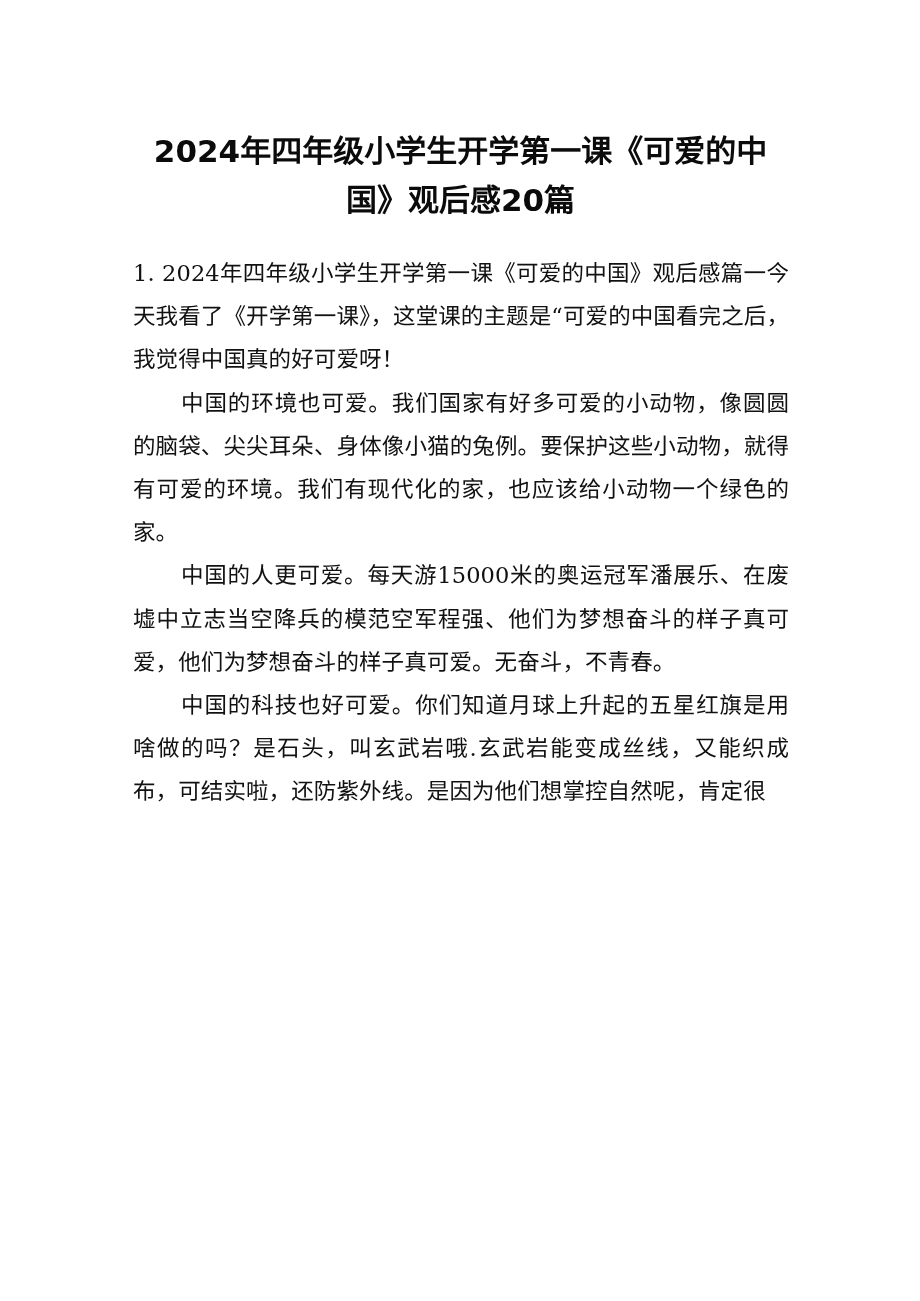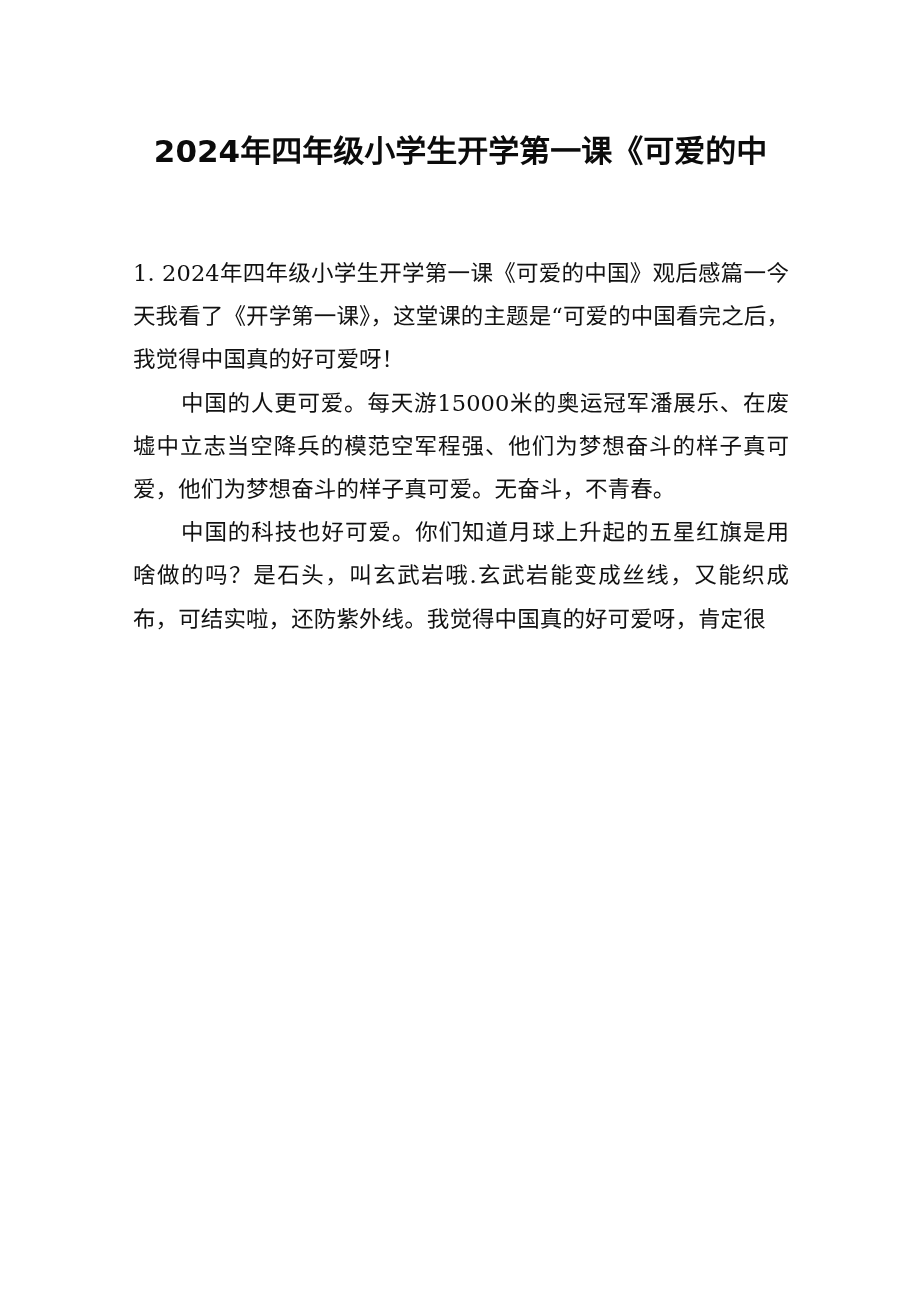--- a/index.html
+++ b/index.html
@@ -74,21 +74,23 @@
     overflow: hidden;
   }
 </style>
 </head>
 <body>
 
 <div class="page">
 
   <h1 class="doc-title">
     <span>2024年四年级小学生开学第一课《可爱的中</span><br>
+    <span>国》观后感20篇</span>
   </h1>
 
   <div class="body-block">
     <p class="para first">1. 2024年四年级小学生开学第一课《可爱的中国》观后感篇一今天我看了《开学第一课》，这堂课的主题是“可爱的中国看完之后，我觉得中国真的好可爱呀！</p>
+    <p class="para indent">中国的环境也可爱。我们国家有好多可爱的小动物，像圆圆的脑袋、尖尖耳朵、身体像小猫的兔例。要保护这些小动物，就得有可爱的环境。我们有现代化的家，也应该给小动物一个绿色的家。</p>
     <p class="para indent">中国的人更可爱。每天游15000米的奥运冠军潘展乐、在废墟中立志当空降兵的模范空军程强、他们为梦想奋斗的样子真可爱，他们为梦想奋斗的样子真可爱。无奋斗，不青春。</p>
-    <p class="para indent">中国的科技也好可爱。你们知道月球上升起的五星红旗是用啥做的吗？是石头，叫玄武岩哦.玄武岩能变成丝线，又能织成布，可结实啦，还防紫外线。我觉得中国真的好可爱呀，肯定很</p>
+    <p class="para indent">中国的科技也好可爱。你们知道月球上升起的五星红旗是用啥做的吗？是石头，叫玄武岩哦.玄武岩能变成丝线，又能织成布，可结实啦，还防紫外线。是因为他们想掌控自然呢，肯定很</p>
   </div>
 
 </div>
 
 </body></html>

